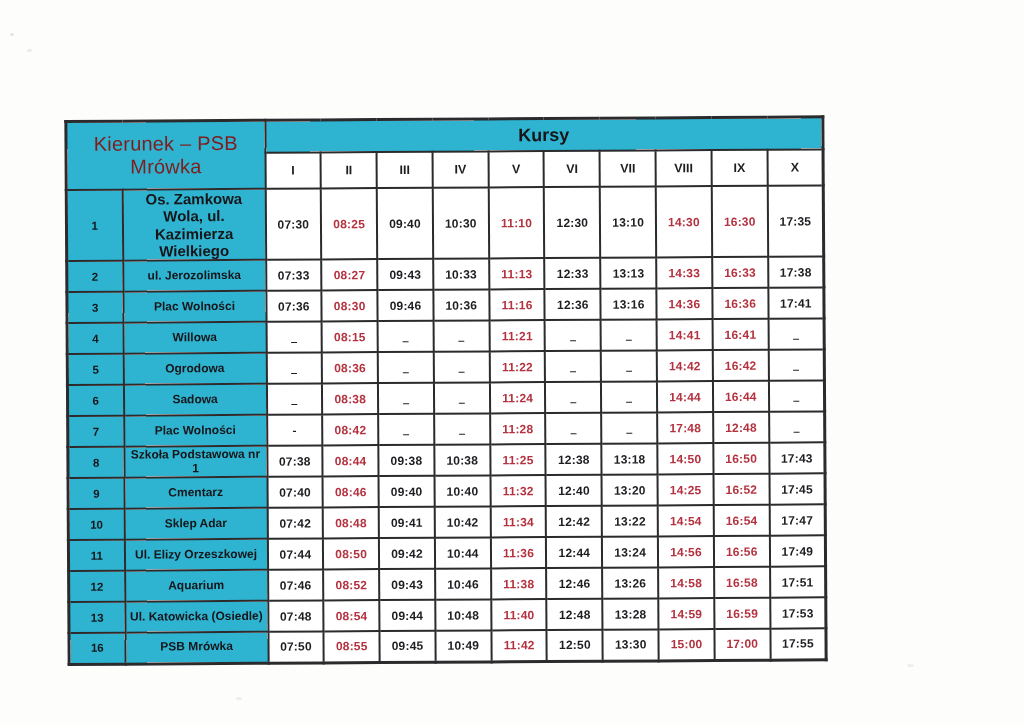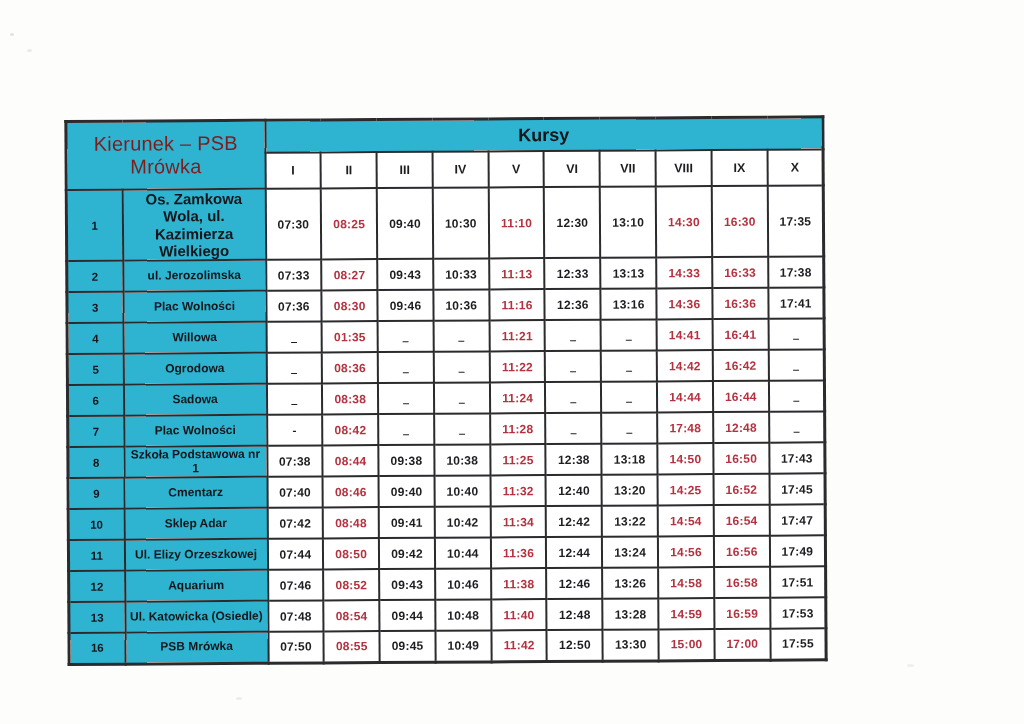--- a/index.html
+++ b/index.html
@@ -191,21 +191,21 @@
             <td class="time"><span>12:36</span></td>
             <td class="time"><span>13:16</span></td>
             <td class="time red"><span>14:36</span></td>
             <td class="time red"><span>16:36</span></td>
             <td class="time"><span>17:41</span></td>
           </tr>
           <tr>
             <td class="num">4</td>
             <td class="stop">Willowa</td>
             <td class="time"><span class="dash">–</span></td>
-            <td class="time red"><span>01:35</span></td>
+            <td class="time red"><span>08:15</span></td>
             <td class="time"><span class="dash">–</span></td>
             <td class="time"><span class="dash">–</span></td>
             <td class="time red"><span>11:21</span></td>
             <td class="time"><span class="dash">–</span></td>
             <td class="time"><span class="dash">–</span></td>
             <td class="time red"><span>14:41</span></td>
             <td class="time red"><span>16:41</span></td>
             <td class="time"><span class="dash">–</span></td>
           </tr>
           <tr>

